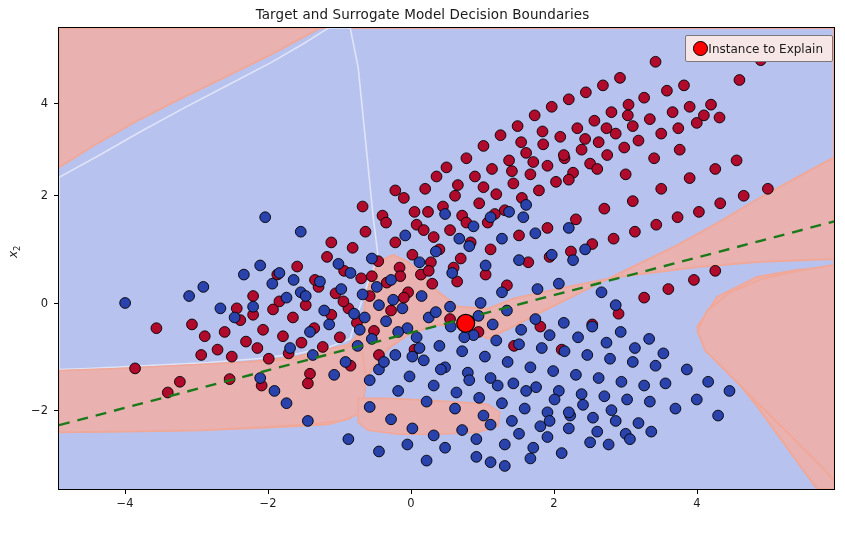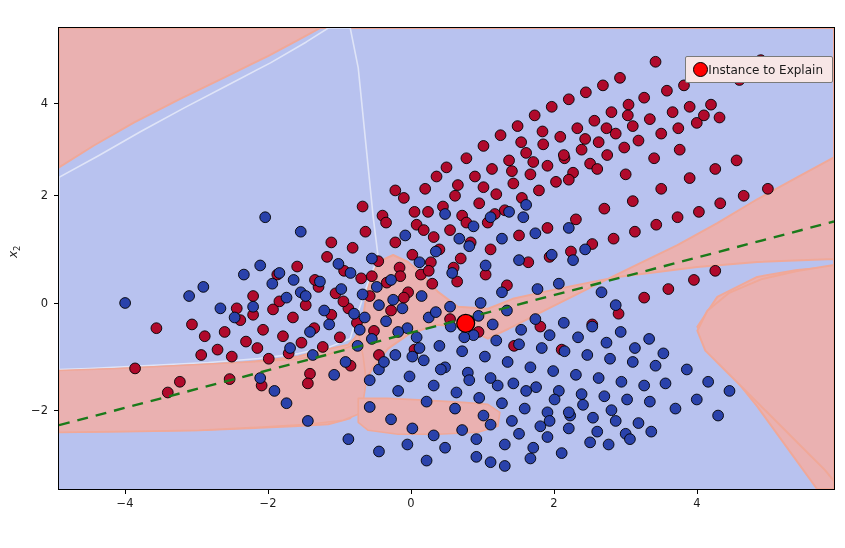--- a/index.html
+++ b/index.html
@@ -59,34 +59,34 @@
 
   
   #legend{
     position:absolute;right:12px;top:35px;
     background:#f7e6e6;
     border:0.9px solid #7a7a7a;
     border-radius:2px;
     padding:5px 9px 5px 7px;
     display:flex;align-items:center;gap:0;
     box-shadow:0 0 0 0 rgba(0,0,0,0);
-    margin-top:21px;
   }
   #legend .lgmark{
     width:13px;height:13px;border-radius:50%;
     background:#ff0000;border:1.1px solid #000;
     display:inline-block;flex:0 0 auto;
   }
   #legend .lgtext{font-size:12px;color:#1a1a1a;white-space:nowrap;}
 </style>
 </head>
 <body>
 
 <div id="figure">
 
+  <div id="title">Target and Surrogate Model Decision Boundaries</div>
 
   <div id="axes">
     <svg id="plotsvg" viewBox="0 0 777 463" preserveAspectRatio="none">
 
       <g>
         <rect x="0" y="0" width="777" height="463" fill="#b8c2ef"></rect>
       </g>
       <g>
 
         <path d="M0,0 L777,0 L777,463 L760,463 L700,380 L660,330 L640,300 L660,270 L700,250

